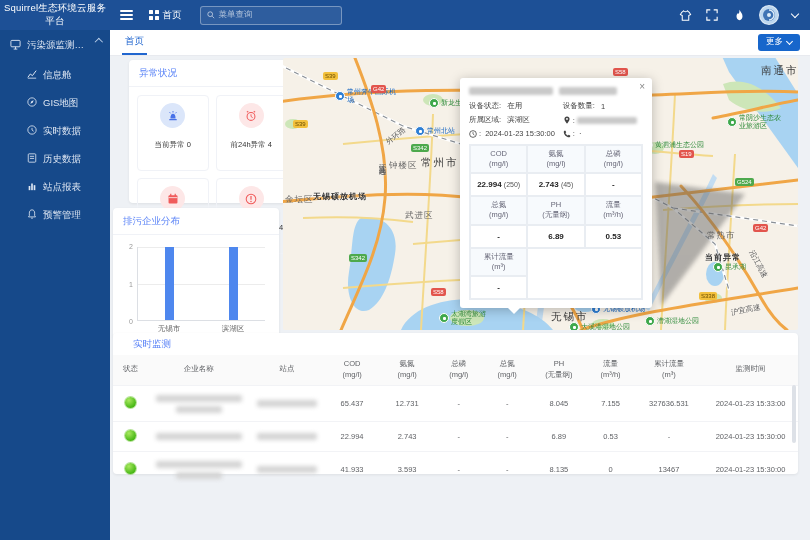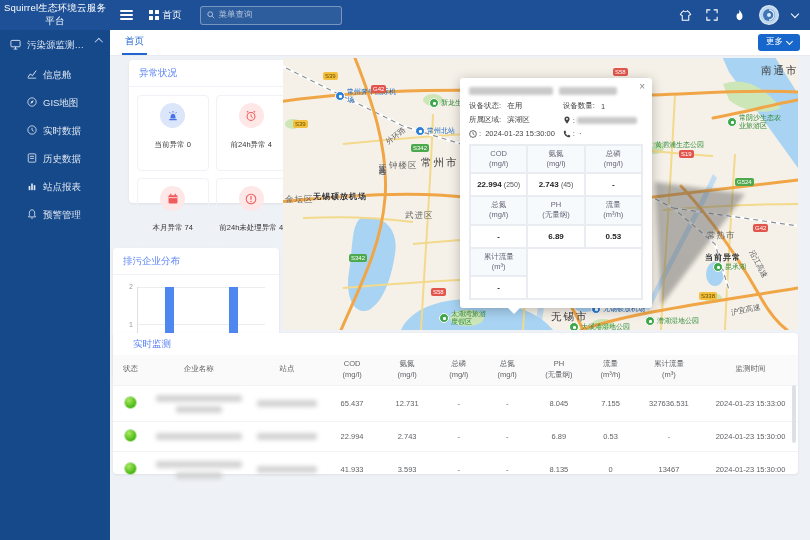--- a/index.html
+++ b/index.html
@@ -57,21 +57,21 @@
   #abnormal{left:129px;top:60px;width:166px;height:143px;}
   .cards{display:grid;grid-template-columns:1fr 1fr;gap:7px;padding:8px;}
   .card{border:1px solid #f0f2f7;border-radius:4px;display:flex;flex-direction:column;
         align-items:center;gap:12px;padding:7px 2px 20px;}
   .cic{width:25px;height:25px;border-radius:50%;display:flex;align-items:center;justify-content:center;}
   .cic.blue{background:#dbe6fa;color:#4871e8;}
   .cic.red{background:#fde7e7;color:var(--danger);}
   .clabel{font-size:7.5px;color:#333;white-space:nowrap;}
 
   
-  #chartp{left:113px;top:208px;width:166px;height:130px;margin-top:40px;}
+  #chartp{left:113px;top:208px;width:166px;height:130px;}
   .chartwrap{position:relative;margin:12px 14px 0 24px;height:74px;}
   .plot{position:absolute;inset:0;border-left:1px solid #dcdfe4;border-bottom:1px solid #dcdfe4;}
   .gline{position:absolute;left:0;right:0;height:1px;background:#ececec;}
   .gline.g0{top:0;} .gline.g1{top:50%;}
   #bars{position:absolute;inset:0;display:flex;justify-content:space-around;align-items:flex-end;}
   .bar{width:9px;}
   #yticks{position:absolute;left:-14px;top:-4px;bottom:-4px;display:flex;flex-direction:column;
           justify-content:space-between;font-size:7px;color:#999;text-align:right;width:10px;}
   #xlabels{display:flex;justify-content:space-around;margin:3px 14px 0 24px;font-size:7.5px;color:#666;}
 

